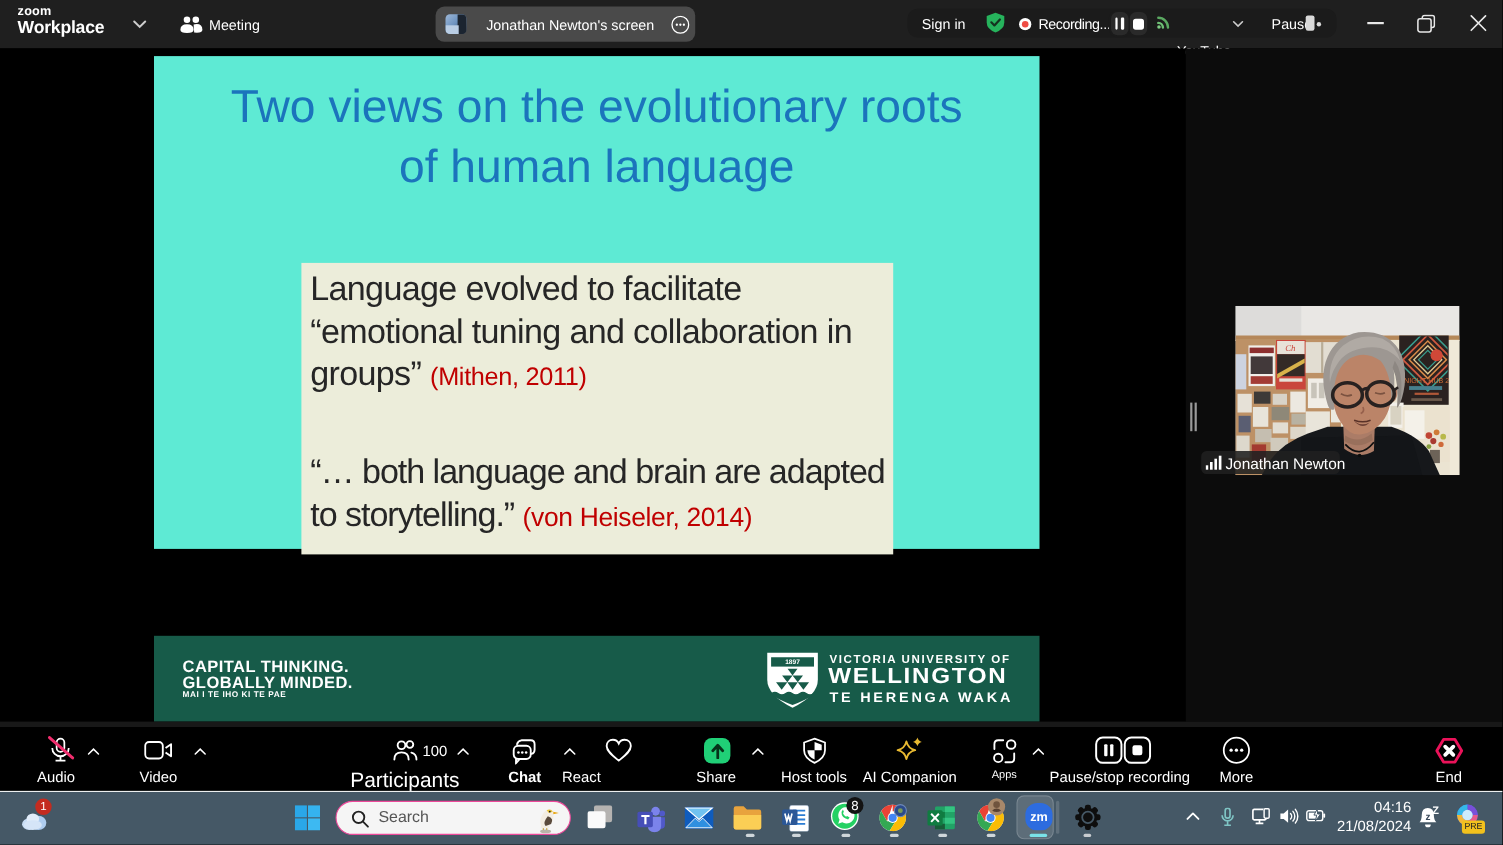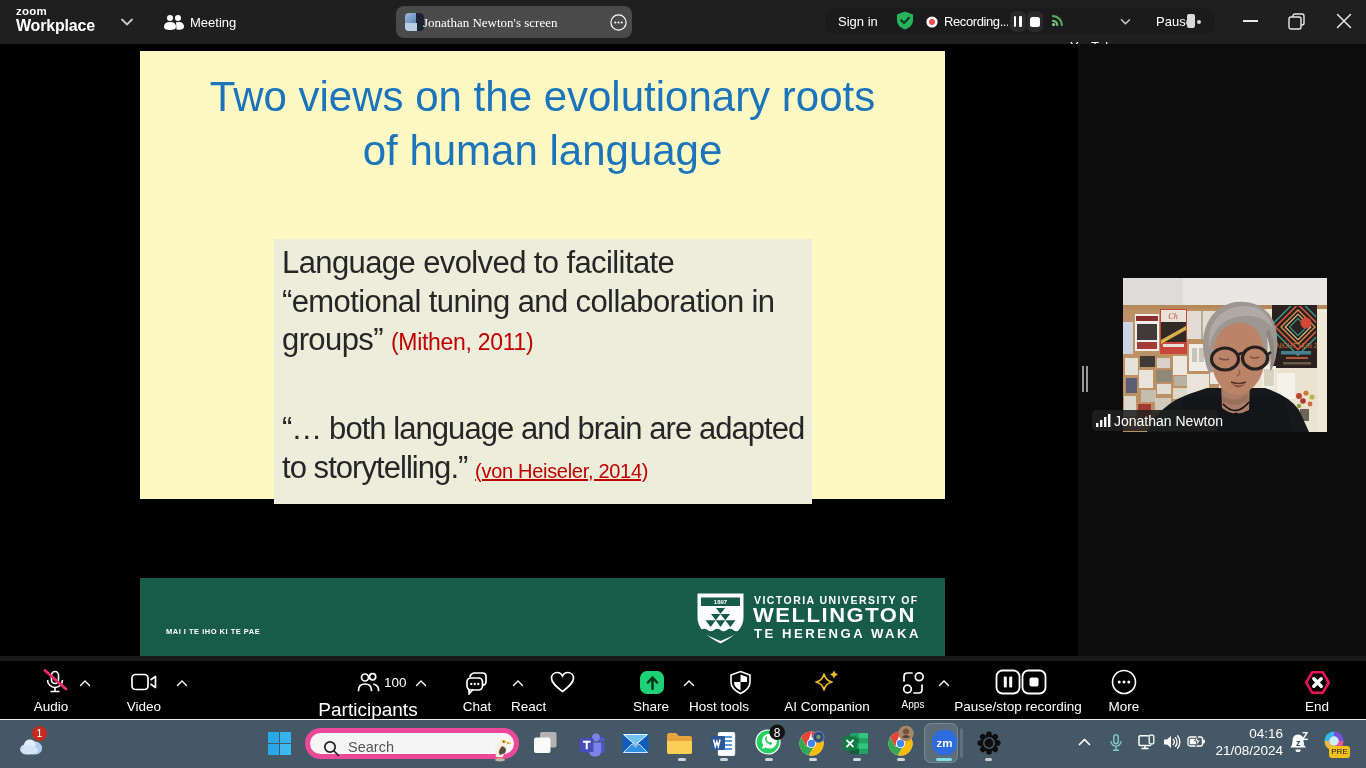--- a/index.html
+++ b/index.html
@@ -23,21 +23,21 @@
     <path d="M1 14 q0-5 6-5 q6 0 6 5 q0 3-6 3 q-6 0-6-3" fill="#fff"></path>
     <path d="M13 9.2 q8-1.5 8 4.8 q0 2.5-5 2.8 l-2.5-0.2" fill="#fff"></path>
   </svg>
   <div class="abs" style="left:190px;top:15px;color:#fff;font-size:13px;">Meeting</div>
 
   <div class="abs" style="left:396px;top:6px;width:236px;height:32px;background:#4a4a4a;border-radius:8px;"></div>
   <div class="abs" style="left:405px;top:13px;width:19px;height:18px;border-radius:4px;background:linear-gradient(135deg,#9db8d8 0%,#6d93c0 45%,#27384e 100%);overflow:hidden;">
     <div class="abs" style="left:11px;top:0;width:8px;height:18px;background:#1b2430;"></div>
     <div class="abs" style="left:0px;top:10px;width:12px;height:8px;background:#b9cde4;"></div>
   </div>
-  <div class="abs" style="left:423px;top:15px;color:#fff;font-size:13px;font-family:Liberation Serif, serif;">Jonathan Newton's screen</div>
+  <div class="abs" style="left:442px;top:15px;color:#fff;font-size:13px;">Jonathan Newton's screen</div>
   <svg class="abs" style="left:610px;top:14px;" width="17" height="17" viewBox="0 0 17 17">
     <circle cx="8.5" cy="8.5" r="7.6" stroke="#fff" stroke-width="1.2" fill="none"></circle>
     <circle cx="5.3" cy="8.5" r="1.05" fill="#fff"></circle>
       <circle cx="8.5" cy="8.5" r="1.05" fill="#fff"></circle>
       <circle cx="11.7" cy="8.5" r="1.05" fill="#fff"></circle>
   </svg>
 
   <div class="abs" style="left:825px;top:8px;width:390px;height:26px;background:#1b1b1b;border-radius:9px;"></div>
   <div class="abs" style="left:838px;top:14px;color:#fff;font-size:13px;">Sign in</div>
   <svg class="abs" style="left:896px;top:11px;" width="18" height="19" viewBox="0 0 18 19">
@@ -76,28 +76,29 @@
     <rect x="1" y="4" width="12" height="12" rx="2" fill="none" stroke="#e8e8e8" stroke-width="1.4"></rect>
     <path d="M5 4 V3 a2 2 0 0 1 2-2 h7 a2 2 0 0 1 2 2 v7 a2 2 0 0 1-2 2 h-1" fill="none" stroke="#e8e8e8" stroke-width="1.4"></path>
   </svg>
   <svg class="abs" style="left:1336px;top:13px;" width="16" height="16" viewBox="0 0 16 16">
     <path d="M1.5 1.5 L14.5 14.5 M14.5 1.5 L1.5 14.5" stroke="#e8e8e8" stroke-width="1.5" stroke-linecap="round"></path>
   </svg>
 </div>
 
 <div class="abs" style="left:0;top:44px;width:1078px;height:612px;background:#000;"></div>
 
-<div class="abs" id="slide" style="left:140px;top:51px;width:805px;height:448px;background:#fef9c3;">
+<div class="abs" id="slide" style="left:140px;top:51px;width:805px;height:448px;background:#5eead4;">
   <div class="abs" style="left:0;top:19px;width:805px;text-align:center;color:#1b74bc;font-size:42px;line-height:54px;">Two views on the evolutionary roots<br>of human language</div>
 
   <div class="abs" style="left:134px;top:188px;width:538px;height:265px;background:#ecedda;"></div>
   <div class="abs" style="left:142px;top:193px;width:560px;color:#262626;font-size:31px;line-height:38.5px;letter-spacing:-0.6px;white-space:nowrap;">Language evolved to facilitate<br>“emotional tuning and collaboration in<br>groups” <span style="font-size:23px;color:#c00000;letter-spacing:-0.3px;">(Mithen, 2011)</span></div>
-  <div class="abs" style="left:142px;top:359px;width:560px;color:#262626;font-size:31px;line-height:38.5px;letter-spacing:-0.95px;white-space:nowrap;">“… both language and brain are adapted<br>to storytelling.” <span style="font-size:20px;color:#c00000;letter-spacing:-0.3px;text-decoration:underline;">(von Heiseler, 2014)</span></div>
+  <div class="abs" style="left:142px;top:359px;width:560px;color:#262626;font-size:31px;line-height:38.5px;letter-spacing:-0.95px;white-space:nowrap;">“… both language and brain are adapted<br>to storytelling.” <span style="font-size:24px;color:#c00000;letter-spacing:-0.3px;">(von Heiseler, 2014)</span></div>
 
   <div class="abs" style="left:0;top:527px;width:805px;height:78px;background:#175b49;">
+    <div class="abs" style="left:26px;top:21.5px;color:#fff;font-weight:bold;font-size:15px;line-height:14px;letter-spacing:0.4px;">CAPITAL THINKING.<br>GLOBALLY MINDED.</div>
     <div class="abs" style="left:26px;top:49px;color:#fff;font-weight:bold;font-size:7.5px;letter-spacing:0.5px;">MAI I TE IHO KI TE PAE</div>
 
     <svg class="abs" style="left:556px;top:14px;" width="49" height="53" viewBox="0 0 49 53">
       <path d="M1.5 1.5 H47.5 V26 Q47.5 40 24.5 51.5 Q1.5 40 1.5 26 Z" fill="#fff"></path>
       <rect x="5" y="5.5" width="39" height="8.5" fill="#175b49"></rect>
       <text x="24.5" y="12" text-anchor="middle" font-size="6" font-weight="bold" fill="#fff" font-family="Liberation Sans">1897</text>
       <g fill="#175b49">
         <path d="M20 16 H29 L24.5 22 Z"></path>
         <path d="M15 22 H24.5 L19.75 28.3 Z M24.5 22 H34 L29.25 28.3 Z"></path>
         <path d="M9.5 28.3 H19.75 L14.6 35 Z M19.75 28.3 H29.25 L24.5 35 Z M29.25 28.3 H39.5 L34.4 35 Z"></path>
@@ -238,24 +239,24 @@
 </svg>
 <div class="abs" style="left:1114px;top:413px;color:#fff;font-size:14px;">Jonathan Newton</div>
 
 <div class="abs" style="left:0;top:656px;width:1366px;height:5px;background:#181818;"></div>
 
 <div class="abs" id="toolbar" style="left:0;top:661px;width:1366px;height:57.5px;background:#000;color:#fff;">
 
   <div class="abs" style="left:0;top:38px;width:102px;text-align:center;font-size:13.5px;">Audio</div>
   <div class="abs" style="left:93px;top:38px;width:102px;text-align:center;font-size:13.5px;">Video</div>
   <div class="abs" style="left:317px;top:38px;width:102px;text-align:center;font-size:19px;">Participants</div>
-  <div class="abs" style="left:426px;top:38px;width:102px;text-align:center;font-size:13.5px;">Chat</div>
+  <div class="abs" style="left:426px;top:38px;width:102px;text-align:center;font-size:13.5px;font-weight:bold;">Chat</div>
   <div class="abs" style="left:511px;top:38px;width:102px;text-align:left;font-size:13.5px;">React</div>
   <div class="abs" style="left:600px;top:38px;width:102px;text-align:center;font-size:13.5px;">Share</div>
-  <div class="abs" style="left:689px;top:38px;width:102px;font-size:13.5px;">Host tools</div>
+  <div class="abs" style="left:689px;top:38px;width:102px;text-align:center;font-size:13.5px;">Host tools</div>
   <div class="abs" style="left:776px;top:38px;width:102px;text-align:center;font-size:13.5px;">AI Companion</div>
   <div class="abs" style="left:862px;top:38px;width:102px;text-align:center;font-size:10px;">Apps</div>
   <div class="abs" style="left:938px;top:38px;width:160px;text-align:center;font-size:13.5px;">Pause/stop recording</div>
   <div class="abs" style="left:1073px;top:38px;width:102px;text-align:center;font-size:13.5px;">More</div>
   <div class="abs" style="left:1266px;top:38px;width:102px;text-align:center;font-size:13.5px;">End</div>
 
   <svg class="abs" style="left:41px;top:8px;" width="28" height="27" viewBox="0 0 28 27">
     <g stroke="#fff" stroke-width="1.6" fill="none">
       <rect x="10.5" y="2.5" width="7" height="12" rx="3.5"></rect>
       <path d="M6.5 11 a7.5 7.5 0 0 0 15 0"></path>
@@ -371,21 +372,21 @@
   </svg>
   <div class="abs" style="left:32px;top:6px;width:15px;height:15px;background:#c42b1f;border-radius:50%;color:#fff;font-size:10.5px;text-align:center;line-height:15px;">1</div>
 
   <svg class="abs" style="left:268px;top:12px;" width="23" height="23" viewBox="0 0 23 23">
     <rect x="0" y="0" width="11" height="11" fill="#2aa7e8"></rect>
     <rect x="12" y="0" width="11" height="11" fill="#35b3ef"></rect>
     <rect x="0" y="12" width="11" height="11" fill="#2aa7e8"></rect>
     <rect x="12" y="12" width="11" height="11" fill="#3db9f2"></rect>
   </svg>
 
-  <div class="abs" style="left:305px;top:8px;width:214px;height:31px;background:#f5f5f5;border-radius:16px;border:5px solid #ec4899;">
+  <div class="abs" style="left:305px;top:8px;width:214px;height:31px;background:#f5f5f5;border-radius:16px;border:1px solid #ec4899;">
     <svg class="abs" style="left:13px;top:7px;" width="17" height="17" viewBox="0 0 17 17">
       <circle cx="7" cy="7" r="5.2" stroke="#222" stroke-width="1.7" fill="none"></circle>
       <path d="M11 11 L15.5 15.5" stroke="#222" stroke-width="1.7" stroke-linecap="round"></path>
     </svg>
     <div class="abs" style="left:38px;top:6px;color:#555;font-size:14.5px;">Search</div>
 
     <svg class="abs" style="left:178px;top:3px;" width="26" height="26" viewBox="0 0 26 26">
       <path d="M14 4 Q18 3 19 6 L23 7 L19 8 Q20 14 16 17 L15 21 H9 Q7 21 8 19 Q6 14 9 9 Q11 5 14 4 Z" fill="#f3ede2"></path>
       <path d="M14 10 Q20 12 17 17 L12 19 Q9 16 14 10 Z" fill="#5a4a3c"></path>
       <path d="M19 6 L24 7 L19 8.2" fill="#e8a50f"></path>

